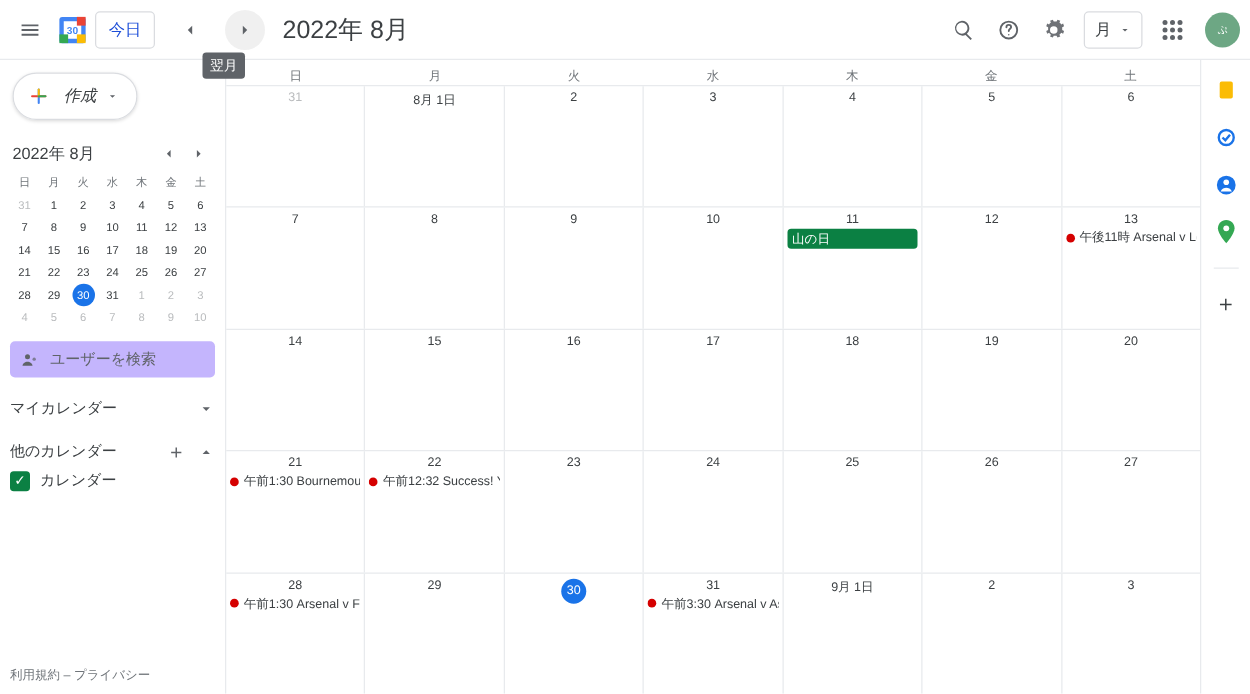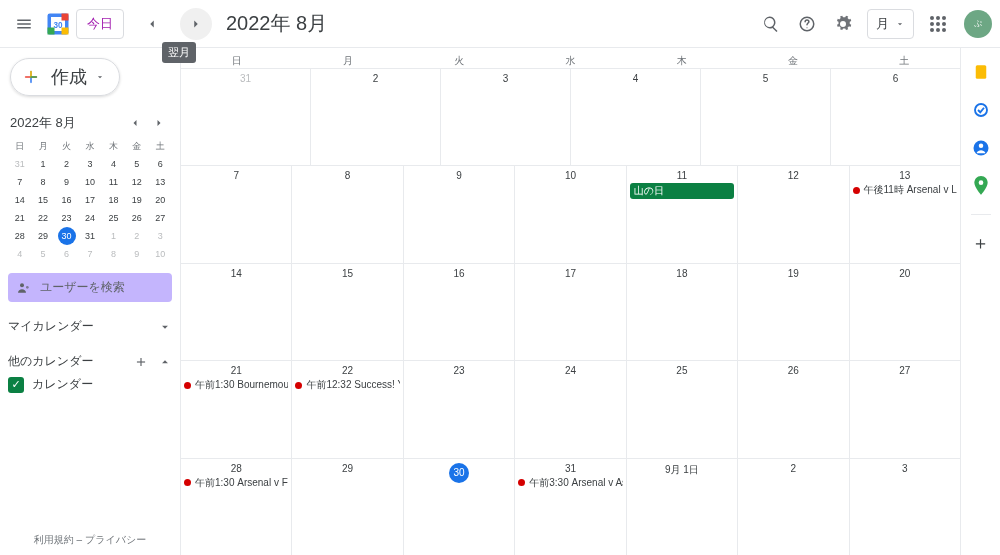--- a/index.html
+++ b/index.html
@@ -3,36 +3,36 @@
 <meta charset="utf-8">
 <style>
 * { box-sizing: border-box; margin: 0; padding: 0; }
 html, body { width: 1000px; height: 555px; font-family: "Helvetica Neue", Arial, sans-serif; color: #3c4043; overflow: hidden; background: #fff; }
 
 
 .header { height: 48px; display: flex; align-items: center; padding: 0 8px; border-bottom: 1px solid #e8eaed; gap: 4px; }
 .icon-btn { width: 32px; height: 32px; display: flex; align-items: center; justify-content: center; border-radius: 50%; cursor: pointer; color: #5f6368; }
 .brand-icon { width: 28px; height: 28px; display:flex; align-items:center; justify-content:center; }
 .brand-title { font-size: 20px; color: #5f6368; margin-left: 6px; margin-right: 20px; }
-.today-btn { border: 1px solid #dadce0; border-radius: 4px; padding: 5px 10px; font-size: 13px; color:#a21caf; cursor:pointer; margin-right: 4px; }
+.today-btn { border: 1px solid #dadce0; border-radius: 4px; padding: 5px 10px; font-size: 13px; color:#1d4ed8; cursor:pointer; margin-right: 4px; }
 .nav-arrows { display:flex; gap:12px; margin-left: 4px; position: relative; }
 .nav-arrow { width:32px; height:32px; display:flex; align-items:center; justify-content:center; color:#5f6368; cursor:pointer; border-radius:50%; }
 .nav-arrow.hovered { background: rgba(60,64,67,0.08); }
 .tooltip { position:absolute; top:34px; left:26px; background:#5f6368; color:#fff; font-size:11px; padding:3px 6px; border-radius:3px; white-space:nowrap; }
 .header-date { font-size: 20px; color:#3c4043; margin-left: 10px; }
 .header-spacer { flex:1; }
 .view-btn { border:1px solid #dadce0; border-radius:4px; padding:5px 8px; font-size:13px; color:#3c4043; display:flex; align-items:center; gap:6px; cursor:pointer; margin: 0 4px; }
 .apps-icon { width:20px; height:20px; display:flex; flex-wrap:wrap; gap:2px; align-content:center; justify-content:center; }
 .apps-dot { width:4px; height:4px; background:#5f6368; border-radius:50%; }
 .avatar { width:28px; height:28px; border-radius:50%; background:#6da784; color:#fff; display:flex; align-items:center; justify-content:center; font-size:8px; margin-left:6px; }
 
 
 .body { display:flex; height: calc(555px - 48px); }
 .sidebar { width: 180px; border-right: none; padding: 10px 8px 4px 8px; display:flex; flex-direction:column; }
-.create-btn { display:flex; align-items:center; gap:8px; border:1px solid #dadce0; box-shadow: 0 1px 3px rgba(0,0,0,0.15); border-radius: 24px; padding: 6px 14px 6px 8px; width:fit-content; cursor:pointer; font-size:18px; color:#3c4043; margin-bottom: 12px; margin-left: 2px; }
+.create-btn { display:flex; align-items:center; gap:8px; border:1px solid #dadce0; box-shadow: 0 1px 3px rgba(0,0,0,0.15); border-radius: 24px; padding: 6px 14px 6px 8px; width:fit-content; cursor:pointer; font-size:13px; color:#3c4043; margin-bottom: 12px; margin-left: 2px; font-style: italic; }
 .plus-icon svg { display:block; }
 
 .mini-head { display:flex; align-items:center; justify-content:space-between; margin: 4px 2px 4px 2px; }
 .mini-title { font-size:13px; color:#3c4043; font-weight:500; }
 .mini-nav { display:flex; gap:2px; }
 .mini-nav .nav-arrow { width:22px; height:22px; }
 
 table.mini { width:100%; border-collapse:collapse; font-size:9px; color:#70757a; table-layout: fixed; }
 table.mini th { font-weight:400; padding:2px 0; width:14.28%; }
 table.mini td { text-align:center; padding:0; }
@@ -41,21 +41,21 @@
 table.mini td.today span { background:#1a73e8; color:#fff; }
 
 .search-people { margin-top:10px; background:#c4b5fd; border-radius:4px; padding:6px 8px; display:flex; align-items:center; gap:8px; font-size:12px; color:#5f6368; }
 
 .cal-section { margin-top:14px; }
 .cal-section-head { display:flex; align-items:center; justify-content:space-between; font-size:12px; color:#3c4043; cursor:pointer; padding: 2px 0; }
 .cal-section-head .actions { display:flex; gap:10px; color:#5f6368; align-items:center; }
 .cal-item { display:flex; align-items:center; gap:8px; font-size:12px; color:#3c4043; padding:4px 0; }
 .cal-check { width:16px; height:16px; border-radius:3px; background:#0b8043; display:flex; align-items:center; justify-content:center; color:#fff; font-size:11px; }
 
-.sidebar-footer { margin-top:auto; font-size:10px; color:#70757a; padding-bottom:4px;text-align:center;}
+.sidebar-footer { margin-top:auto; font-size:10px; color:#70757a; padding-bottom:4px;}
 
 
 .main { flex:1; display:flex; flex-direction:column; border-left:1px solid #e8eaed;}
 .grid-head { display:flex; }
 .grid-head .col { flex:1; text-align:center; font-size:10px; color:#70757a; padding:6px 0 0 0; border-right: none; }
 .grid { flex:1; display:flex; flex-direction:column; }
 .week { flex:1; display:flex; border-top:1px solid #e8eaed; min-height: 0; }
 .day { flex:1; border-right:1px solid #e8eaed; padding:2px 3px; font-size:10px; color:#3c4043; position:relative; overflow:hidden; }
 .day:last-child { border-right:none; }
 .day-num { text-align:center; font-size:10px; padding-top:2px; color:#3c4043; }
@@ -299,20 +299,23 @@
         <div class="col">木</div>
         <div class="col">金</div>
         <div class="col">土</div>
       </div>
     <div class="grid" id="grid-body">
         <div class="week">
           <div class="day">
             <div class="day-num outside">31</div>
           </div>
           <div class="day">
+            <div class="day-num">8月 1日</div>
+          </div>
+          <div class="day">
             <div class="day-num">2</div>
           </div>
           <div class="day">
             <div class="day-num">3</div>
           </div>
           <div class="day">
             <div class="day-num">4</div>
           </div>
           <div class="day">
             <div class="day-num">5</div>

